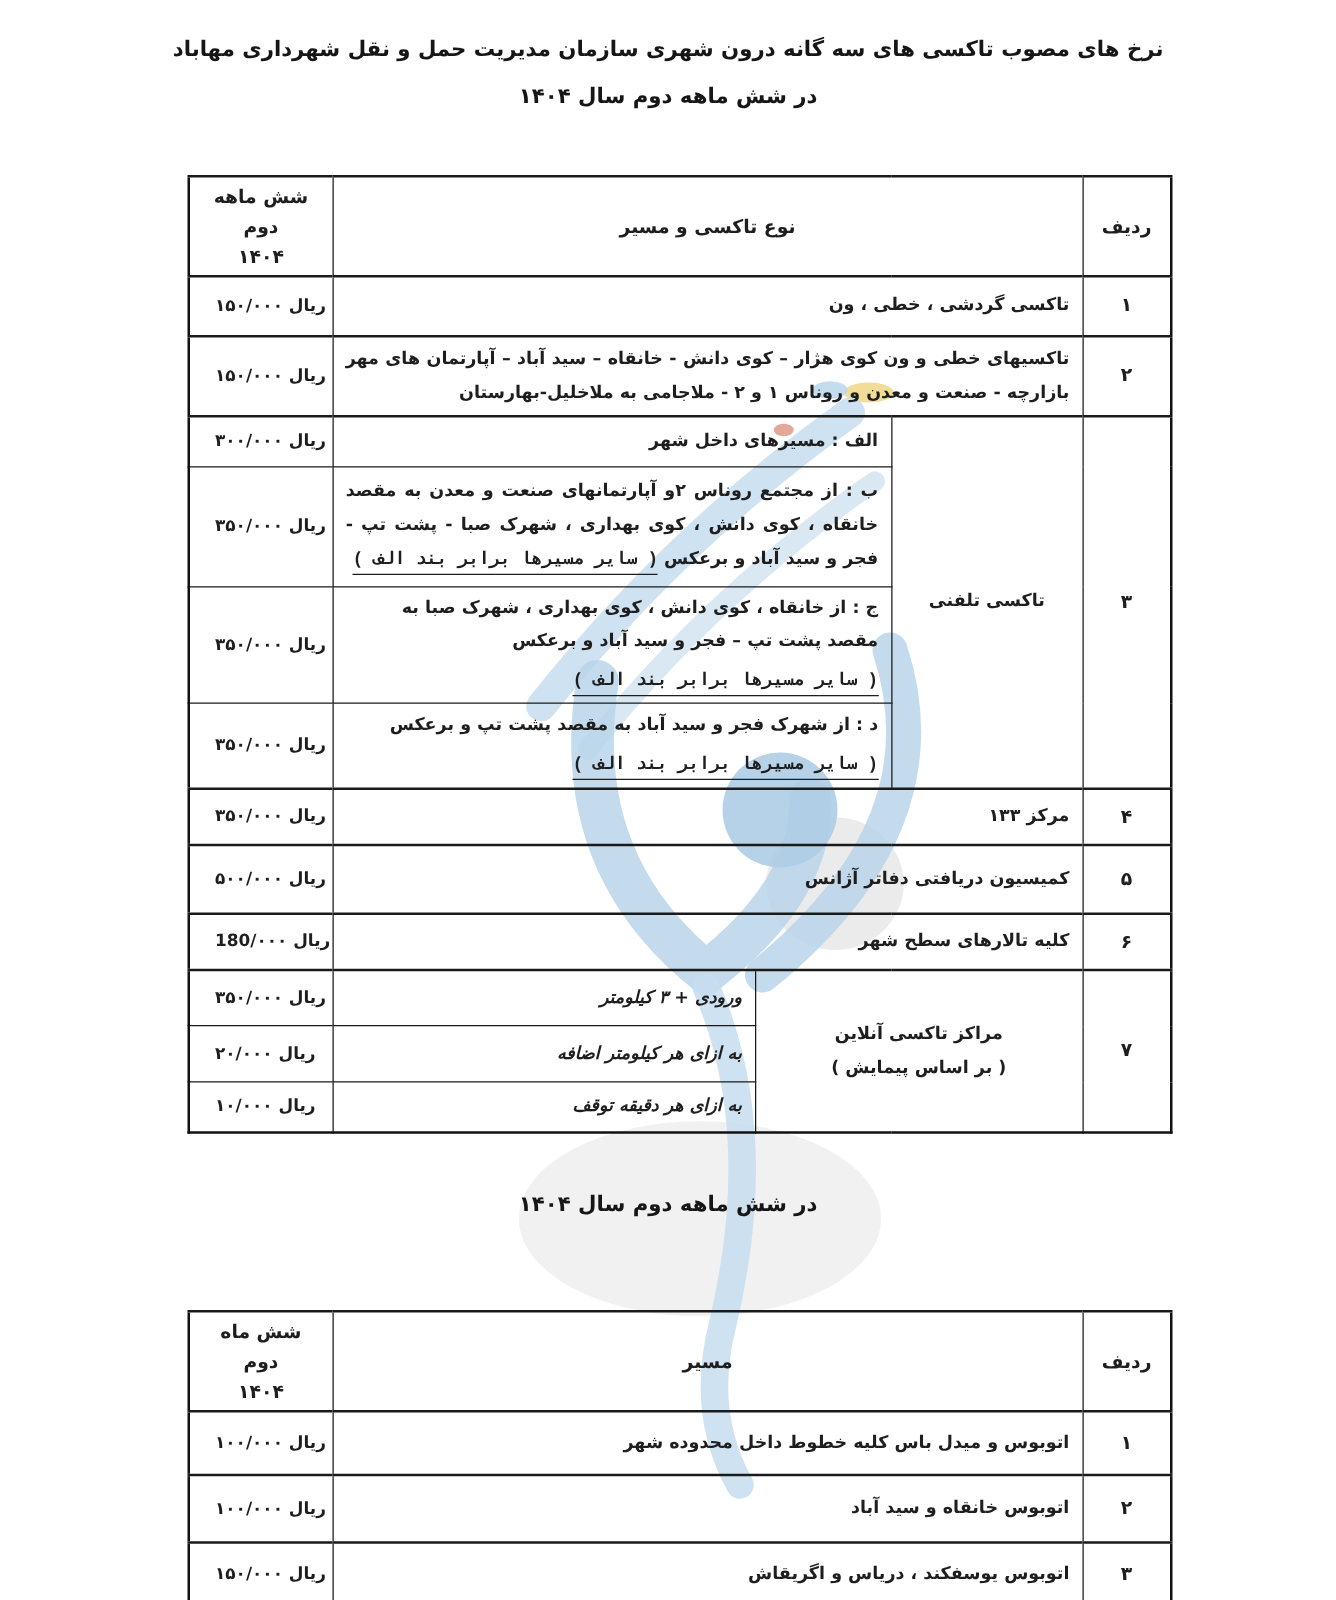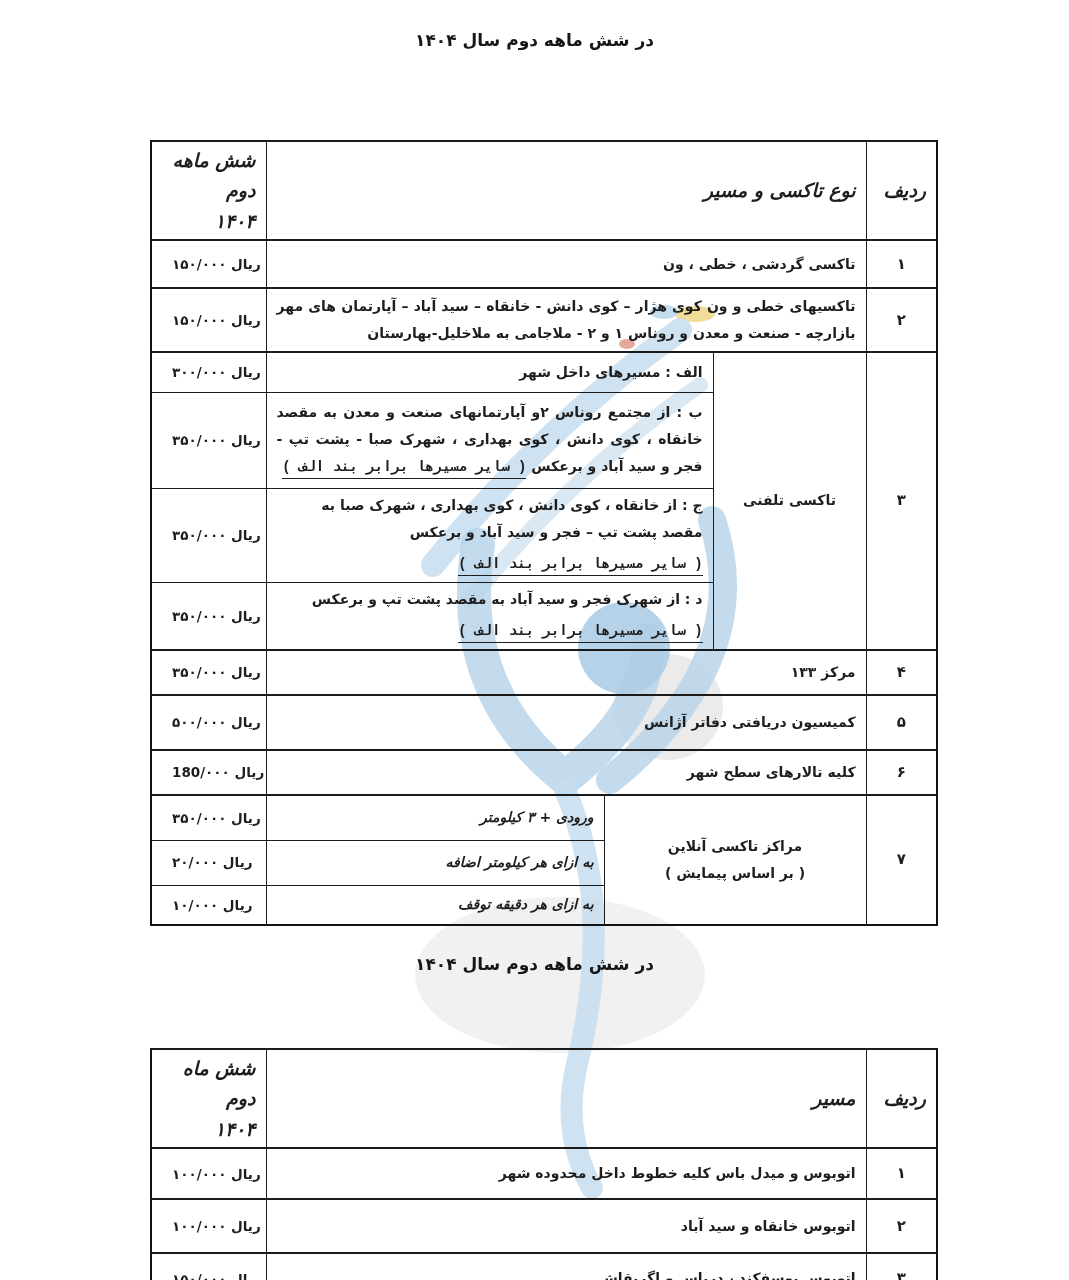--- a/index.html
+++ b/index.html
@@ -26,21 +26,21 @@
   }
   table.t1 { top:140px; }
   table.t2 { top:1048px; }
 
   td, th {
     border:1.3px solid #1a1a1a;
     font-weight:bold; font-size:14px; color:#1e1e1e;
     vertical-align:middle; padding:3px 10px; line-height:1.95;
   }
   tr.main > td, tr.main > th { border-top-width:2.2px; }
-  th { font-size:19px; text-align:right; line-height:1.6;font-style:italic; }
+  th { font-size:15px; text-align:center; line-height:1.6; }
 
   .no    { text-align:center; font-size:15px; padding:0 2px; }
   .price { direction:ltr; text-align:center; font-size:13.5px;
            padding:2px 20px; white-space:nowrap; }
   .desc  { text-align:right; }
   .just  { text-align:justify; text-align-last:auto; }
   .cent  { text-align:right;font-style:italic; }
   .group { text-align:center; }
   .u     { border-bottom:1.6px solid #1e1e1e; padding-bottom:3px;font-family:Liberation Mono, monospace; }
   .note-line { margin-top:4px; }
@@ -72,20 +72,21 @@
     <ellipse cx="560" cy="975" rx="145" ry="78" fill="#efefef" opacity="0.85"></ellipse>
     <path d="M 478 545 Q 455 690 565 778 Q 650 712 648 640" fill="none" stroke="#b9d5e9" stroke-width="34" stroke-linecap="round" opacity="0.85"></path>
     <path d="M 712 520 Q 758 660 610 780" fill="none" stroke="#b9d5e9" stroke-width="28" stroke-linecap="round" opacity="0.85"></path>
     <circle cx="624" cy="648" r="46" fill="#aecde6" opacity="0.9"></circle>
     <path d="M 565 790 Q 615 905 578 1060 Q 560 1130 592 1188" fill="none" stroke="#c6ddef" stroke-width="22" stroke-linecap="round" opacity="0.85"></path>
   </svg>
 
   <div class="layer">
 
     <div class="doc-title t-taxi">
+      <div>نرخ های مصوب تاکسی های سه گانه درون شهری سازمان مدیریت حمل و نقل شهرداری  مهاباد</div>
       <div>در شش ماهه دوم سال ۱۴۰۴</div>
     </div>
 
     <table class="rates t1" dir="rtl">
       <colgroup>
         <col style="width:71px">
           <col style="width:153px">
           <col style="width:109px">
         <col style="width:338px">
           <col style="width:115px">

